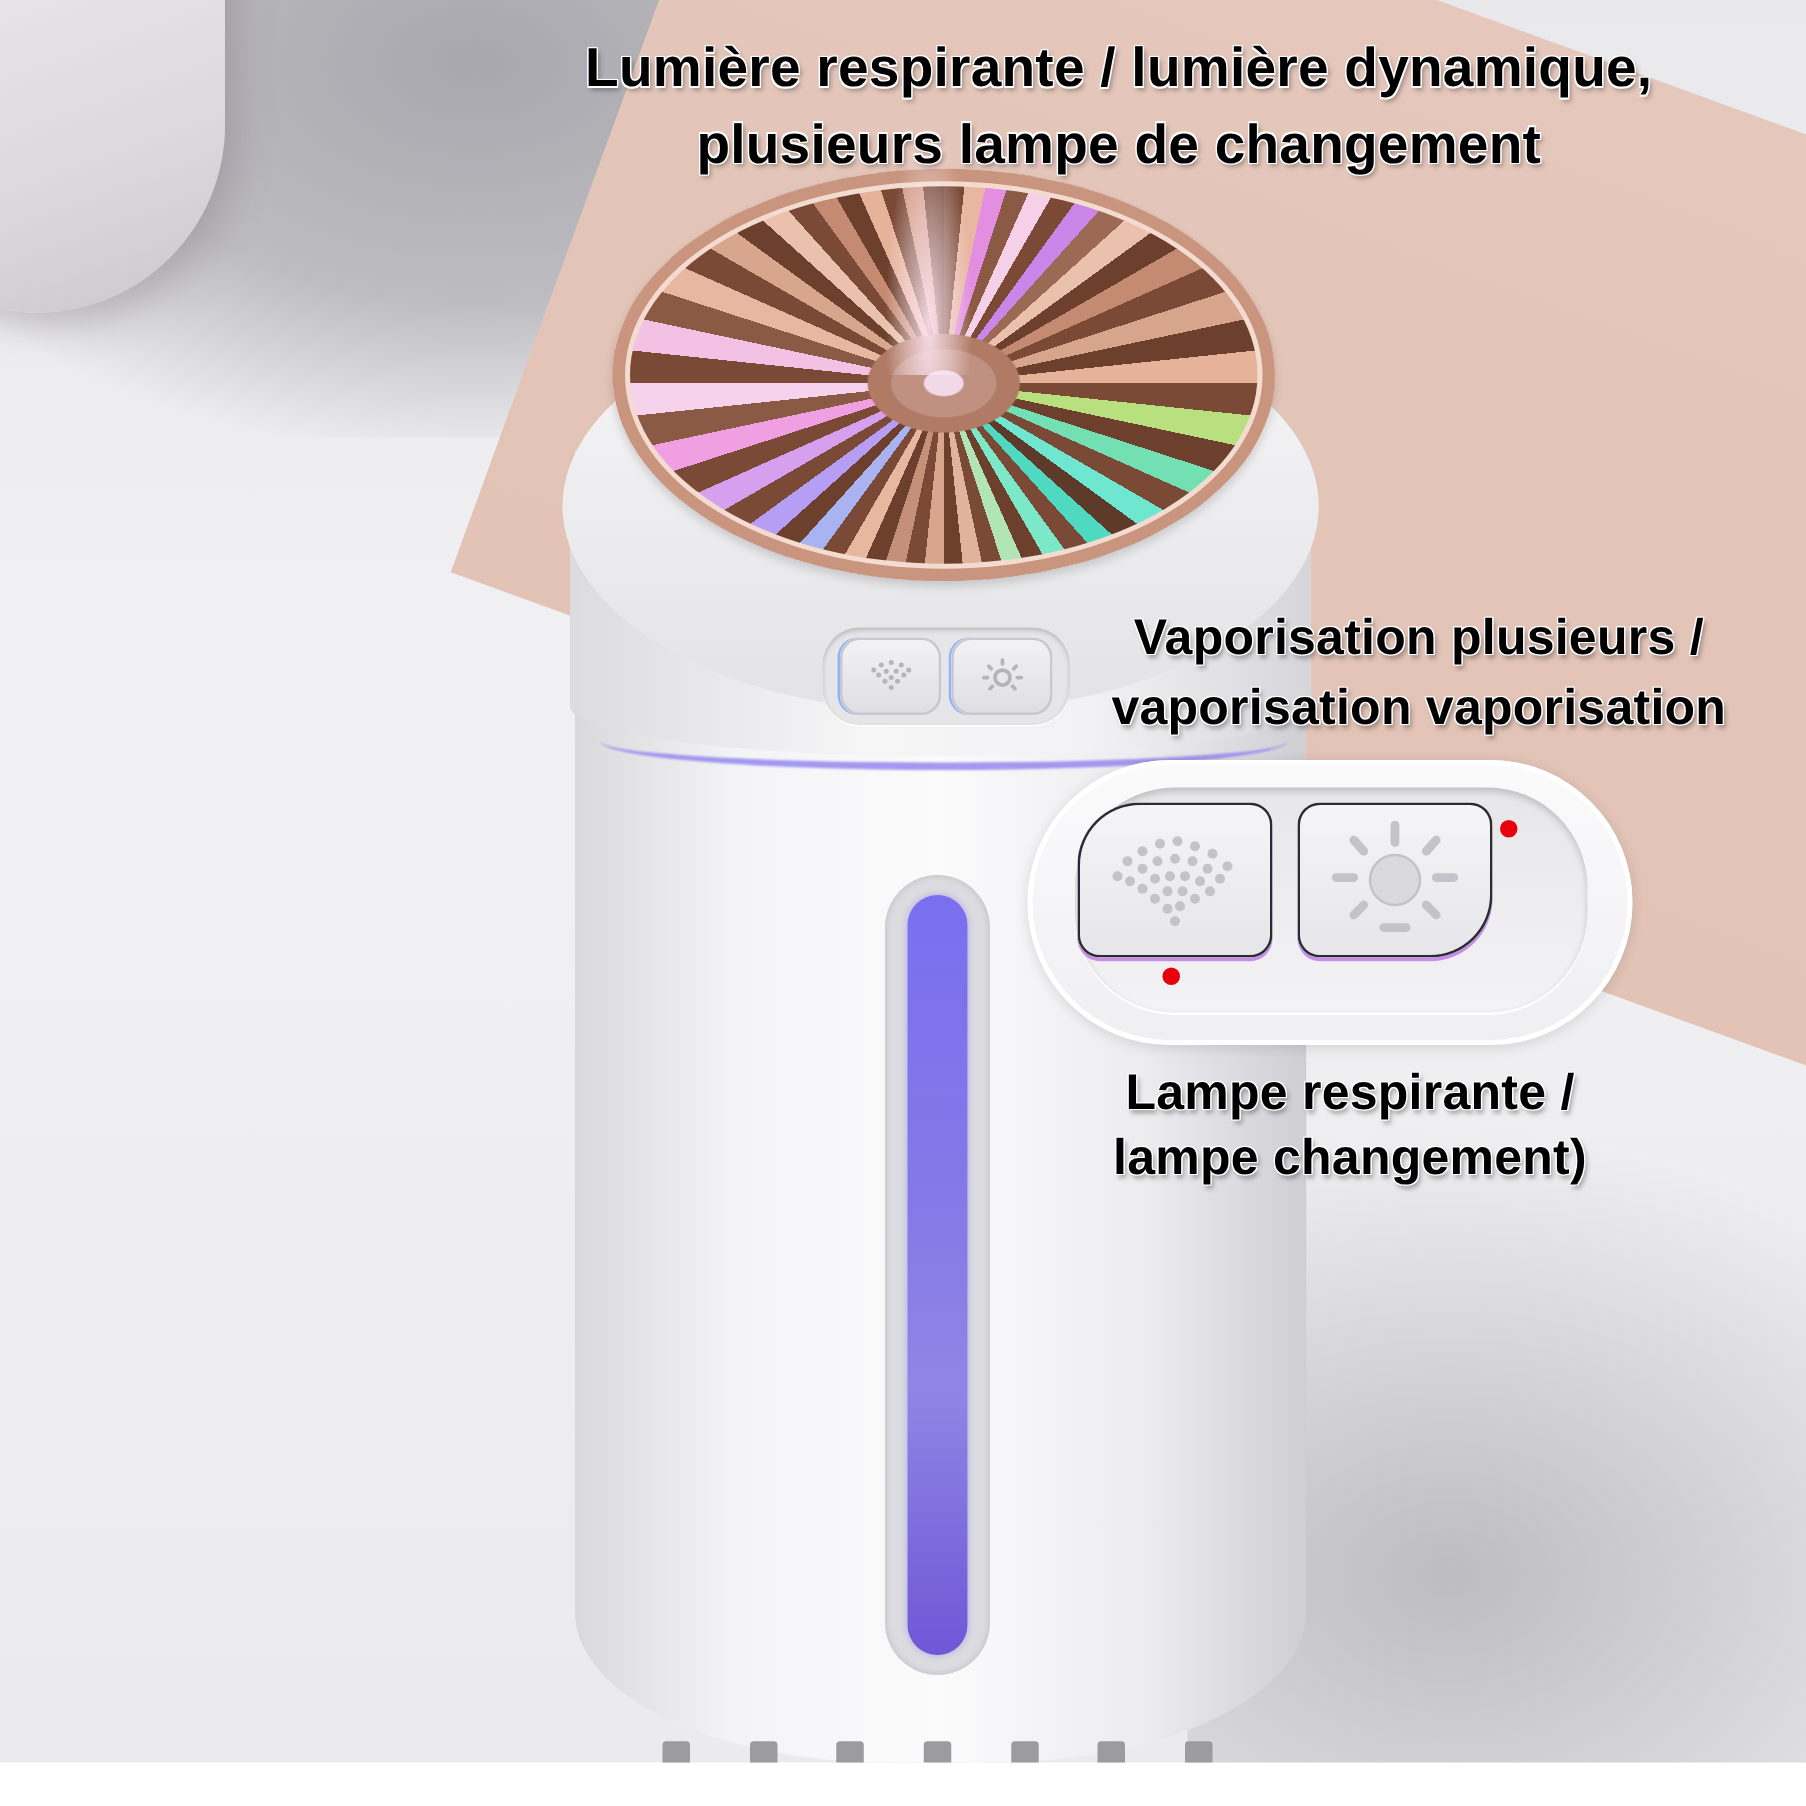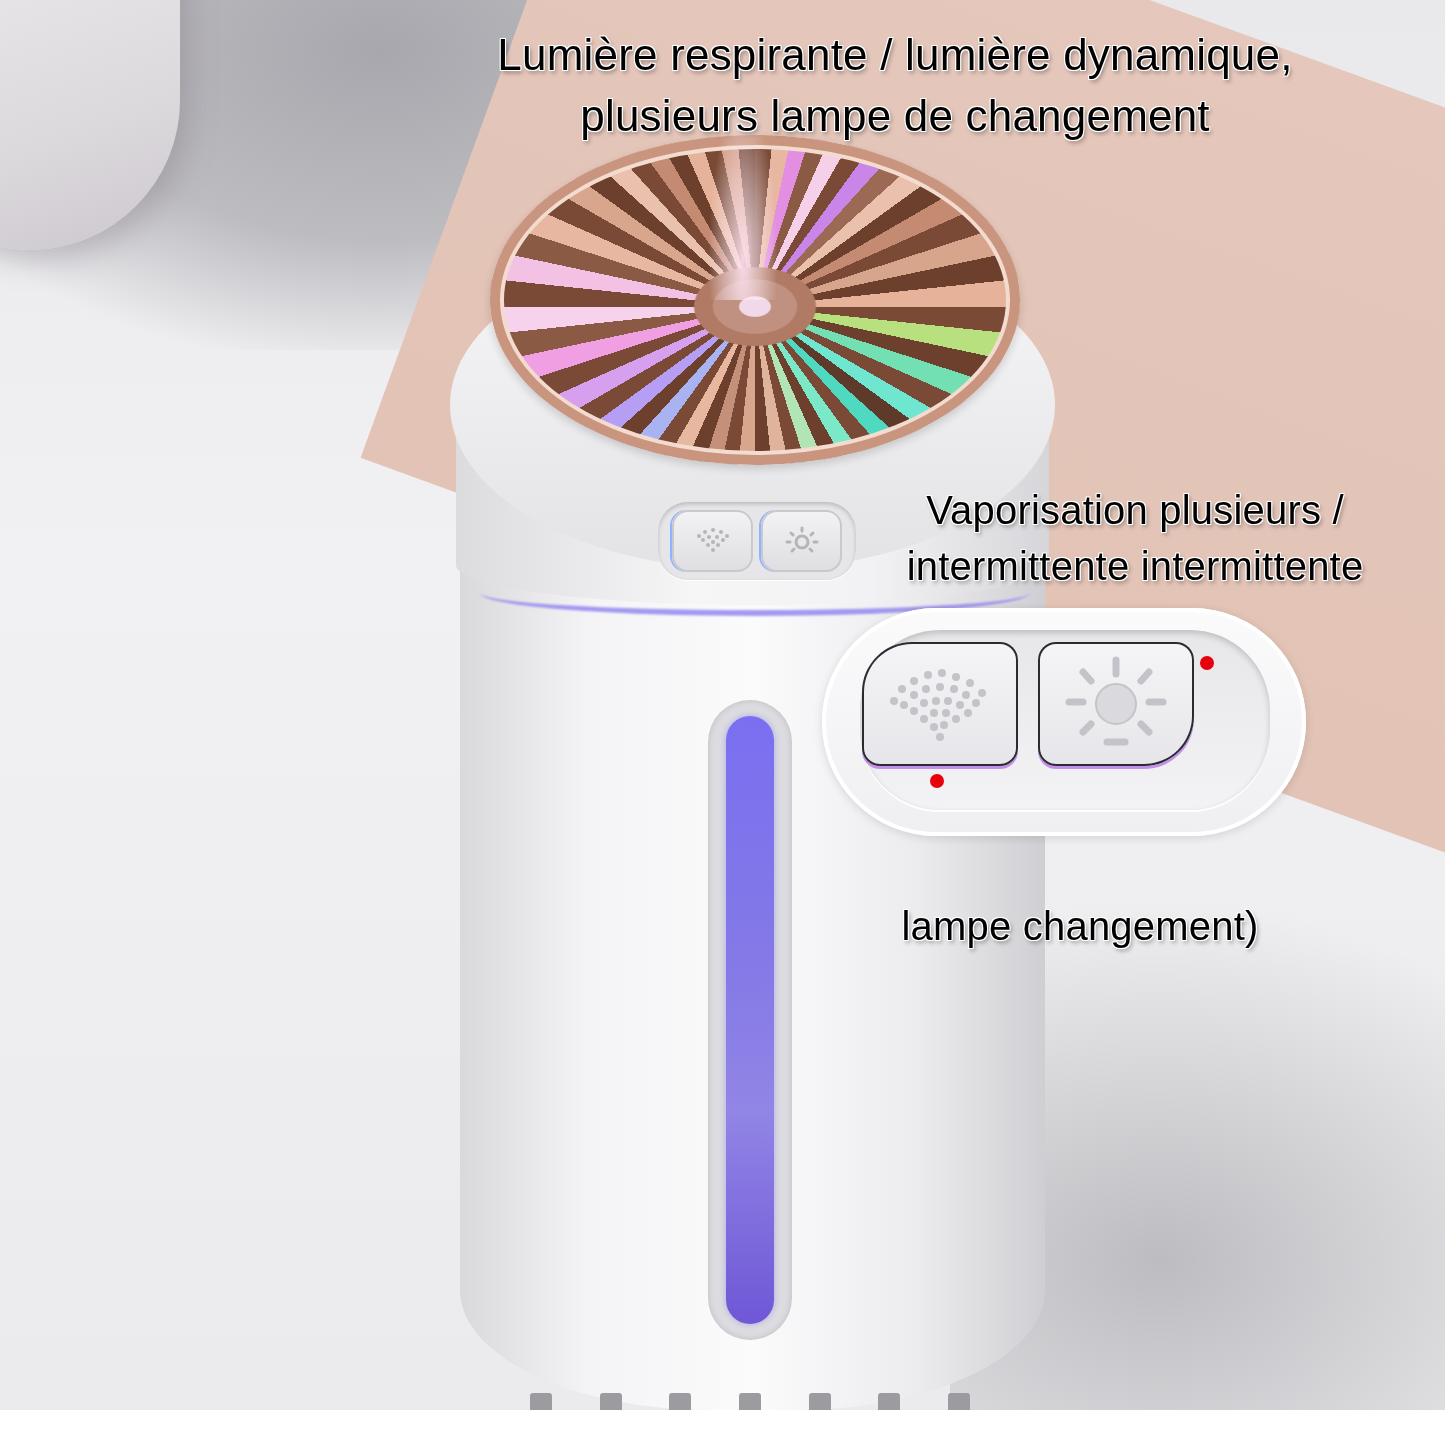--- a/index.html
+++ b/index.html
@@ -129,21 +129,21 @@
       display: flex; align-items: center; justify-content: center;
     }
     .inset-btn.spray { left: 40px; border-radius: 50px 18px 18px 18px; }
     .inset-btn.light { left: 216px; border-radius: 18px 18px 50px 18px; }
     .red-dot {
       position: absolute; width: 14px; height: 14px; border-radius: 50%; background: #e8000d;
     }
 
     
     .caption {
-      position: absolute; margin: 0; color: #000; font-weight: 400; text-align: center;
+      position: absolute; margin: 0; color: #000; font-weight: 700; text-align: center;
       text-shadow: 0 0 2px #fff, 1px 1px 0 #fff, -1px -1px 0 #fff, 1px -1px 0 #fff, -1px 1px 0 #fff, 2px 3px 4px rgba(0,0,0,0.35);
       letter-spacing: 0.2px;
     }
     .cap-top { left: 380px; top: 24px; width: 1030px; font-size: 44px; line-height: 61px; }
     .cap-mist { left: 850px; top: 482px; width: 570px; font-size: 40px; line-height: 56px; }
     .cap-lamp { left: 850px; top: 848px; width: 460px; font-size: 40px; line-height: 52px; }
   </style>
 </head>
 <body>
 
@@ -265,19 +265,19 @@
   </div>
 </div>
 
 <h1 class="caption cap-top">
   <span>Lumière respirante / lumière dynamique,</span><br>
   <span>plusieurs lampe de changement</span>
 </h1>
 
 <p class="caption cap-mist">
   <span>Vaporisation plusieurs /</span><br>
-  <span>intermittente intermittente</span>
+  <span>vaporisation vaporisation</span>
 </p>
 
 <p class="caption cap-lamp">
-  <br>
+  <span>Lampe respirante /</span><br>
   <span>lampe changement)</span>
 </p>
 
 </body></html>

